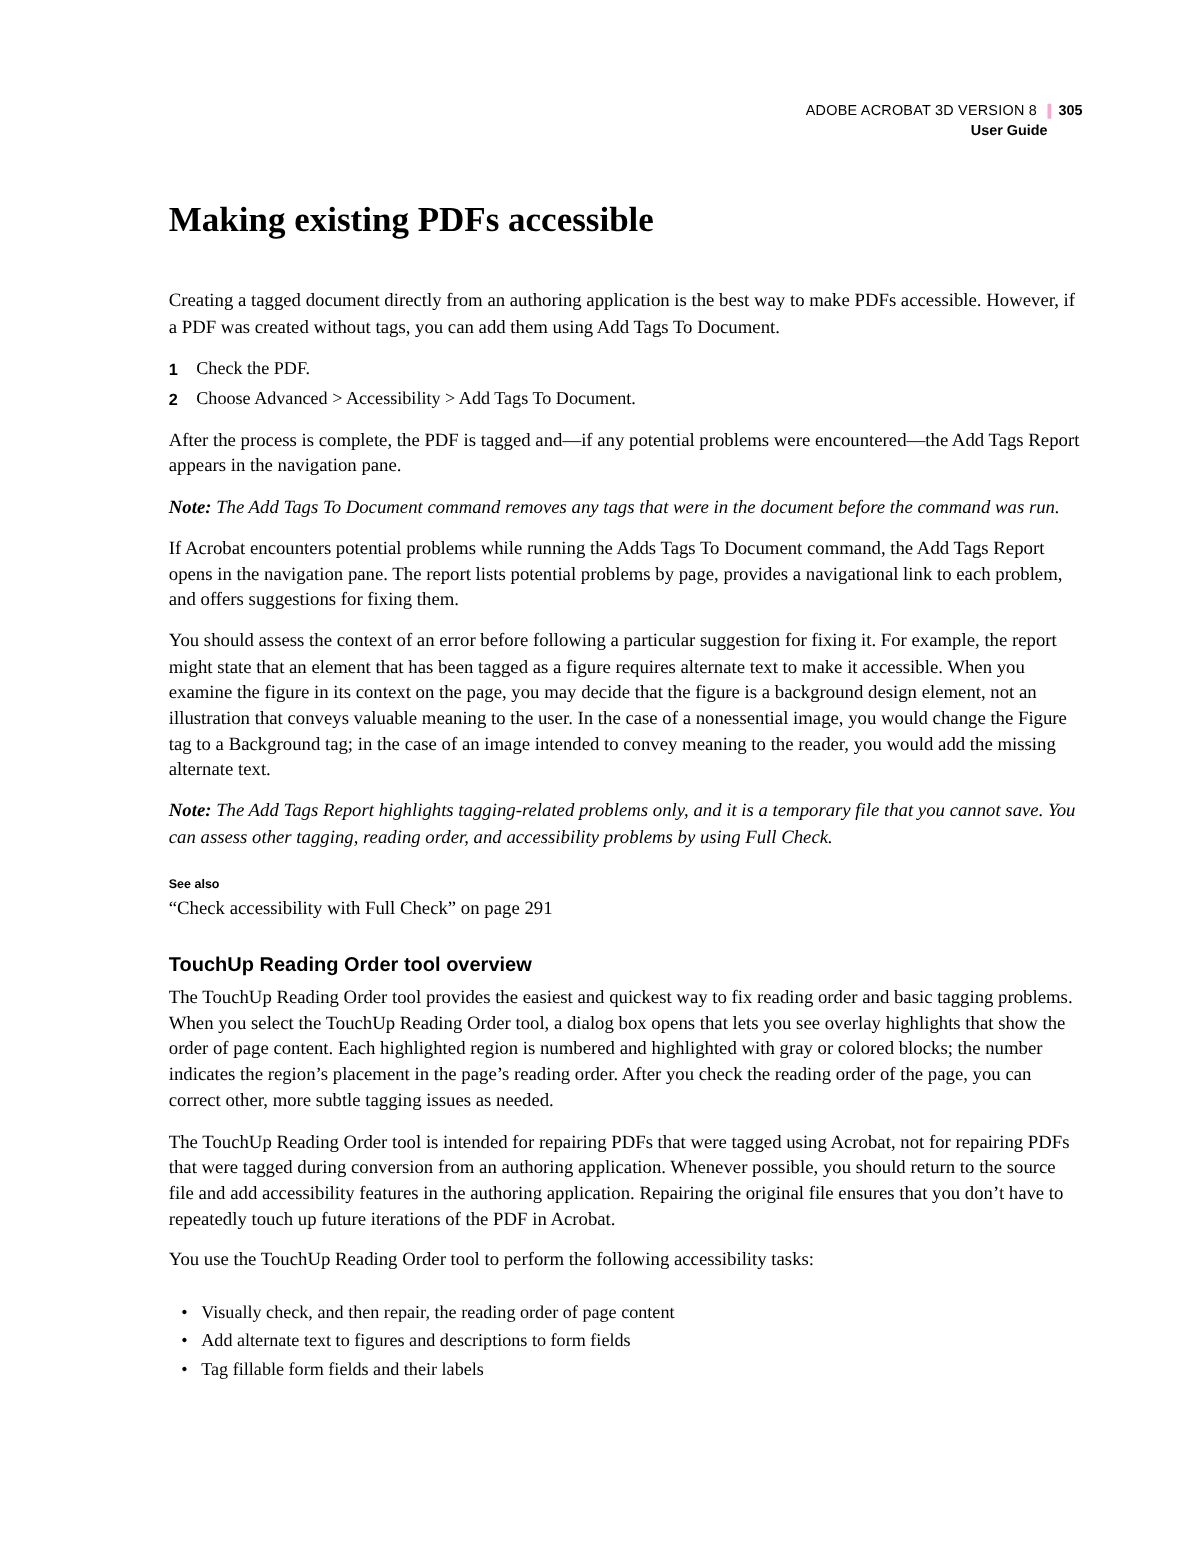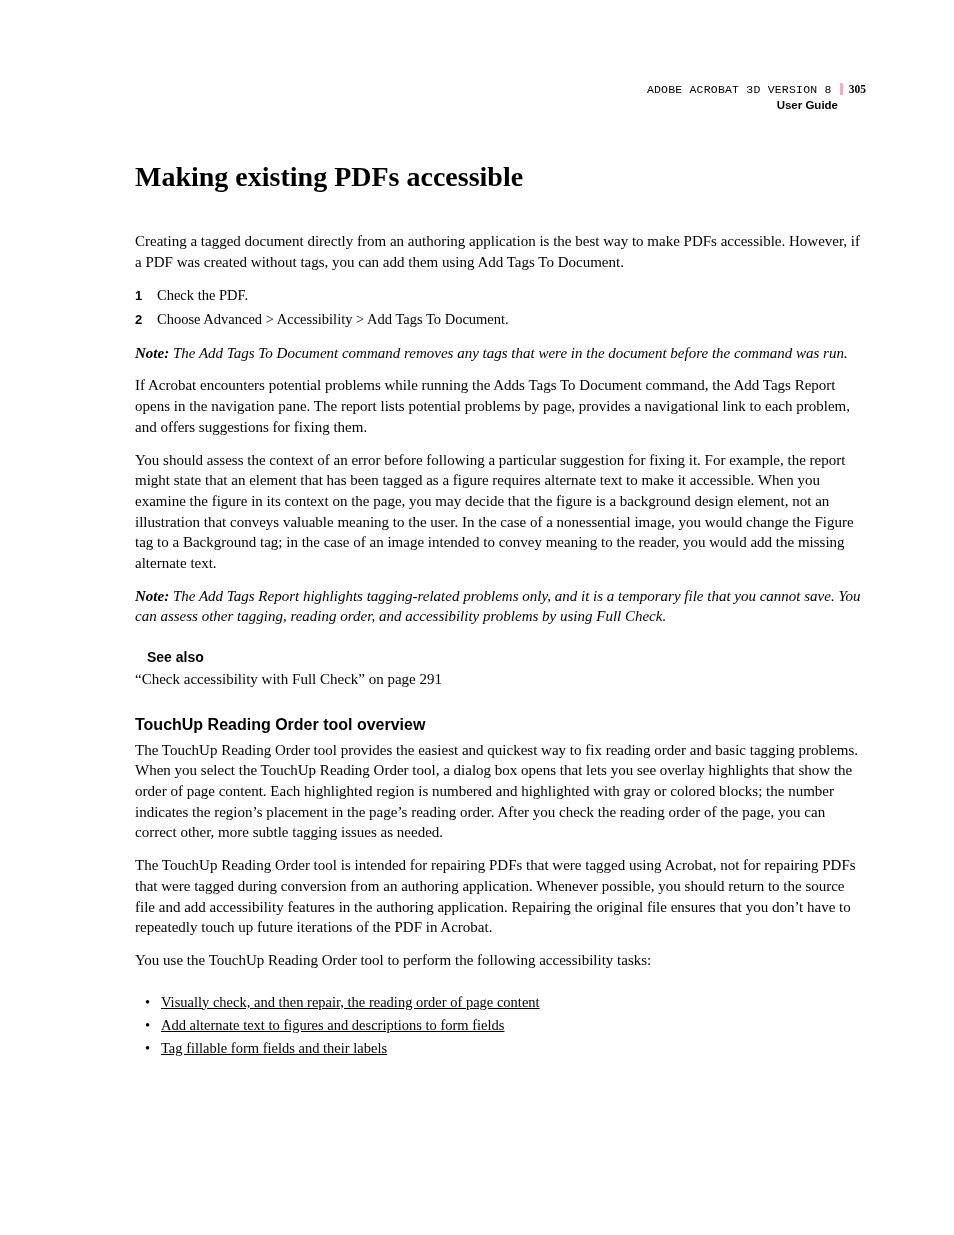--- a/index.html
+++ b/index.html
@@ -14,40 +14,40 @@
     padding: 82px 88px 60px 135px;
     box-sizing: border-box;
   }
   .header {
     text-align: right;
     font-family: "Myriad Pro", "Segoe UI", Arial, sans-serif;
     font-size: 11.5px;
     line-height: 1.35;
     margin-bottom: 48px;
   }
-  .header-line1 { letter-spacing: 0.2px; font-family: Liberation Mono, monospace; }
-  .header-page { font-weight: 700; padding-left: 6px; border-left: 3px solid #f9a8d4; margin-left: 5px; font-family: Liberation Serif, serif; }
+  .header-line1 { letter-spacing: 0.2px; }
+  .header-page { font-weight: 700; padding-left: 6px; border-left: 3px solid #f9a8d4; margin-left: 5px; }
   .header-line2 { font-weight: 700; padding-right: 28px; }
   h1.title {
     font-family: Liberation Serif, serif;
     font-weight: 700;
     font-size: 28px;
     margin: 0 0 38px 0;
   }
   h2.section {
     font-family: "Myriad Pro", "Segoe UI", Arial, sans-serif;
     font-weight: 700;
     font-size: 16px;
     margin: 26px 0 6px 0;
   }
   h3.subsection {
     font-family: "Myriad Pro", "Segoe UI", Arial, sans-serif;
     font-weight: 700;
-    font-size: 14px;
-    margin: 22px 0 4px 12px;
+    font-size: 10px;
+    margin: 22px 0 4px 0;
   }
   p {
     font-size: 15px;
     line-height: 1.38;
     margin: 0 0 12px 0;
   }
   .note-label {
     font-weight: 700;
     font-style: italic;
   }
@@ -68,21 +68,20 @@
     left: 0;
     font-family: "Myriad Pro", "Segoe UI", Arial, sans-serif;
     font-weight: 700;
     font-size: 13px;
     top: 2px;
   }
   ul.bullets {
     list-style: none;
     padding: 0;
     margin: 20px 0 12px 0;
-    text-decoration: underline;
   }
   ul.bullets li {
     font-size: 14.5px;
     line-height: 1.6;
     position: relative;
     padding-left: 26px;
   }
   ul.bullets li::before {
     content: "•";
     position: absolute;
@@ -103,20 +102,21 @@
     <div class="header-line2">User Guide</div>
   </div>
 
   <h1 class="title">Making existing PDFs accessible</h1>
 
   <p>Creating a tagged document directly from an authoring application is the best way to make PDFs accessible. However, if a PDF was created without tags, you can add them using Add Tags To Document.</p>
   <ol class="numlist">
     <li><span class="num">1</span><span>Check the PDF.</span></li>
     <li><span class="num">2</span><span>Choose Advanced &gt; Accessibility &gt; Add Tags To Document.</span></li>
   </ol>
+  <p>After the process is complete, the PDF is tagged and—if any potential problems were encountered—the Add Tags Report appears in the navigation pane.</p>
   <p><span class="note-label">Note:</span> <span class="note-text">The Add Tags To Document command removes any tags that were in the document before the command was run.</span></p>
 
   <p>If Acrobat encounters potential problems while running the Adds Tags To Document command, the Add Tags Report opens in the navigation pane. The report lists potential problems by page, provides a navigational link to each problem, and offers suggestions for fixing them.</p>
   <p>You should assess the context of an error before following a particular suggestion for fixing it. For example, the report might state that an element that has been tagged as a figure requires alternate text to make it accessible. When you examine the figure in its context on the page, you may decide that the figure is a background design element, not an illustration that conveys valuable meaning to the user. In the case of a nonessential image, you would change the Figure tag to a Background tag; in the case of an image intended to convey meaning to the reader, you would add the missing alternate text.</p>
   <p><span class="note-label">Note:</span> <span class="note-text">The Add Tags Report highlights tagging-related problems only, and it is a temporary file that you cannot save. You can assess other tagging, reading order, and accessibility problems by using Full Check.</span></p>
 
   <h3 class="subsection">See also</h3>
   <p>“Check accessibility with Full Check” on page 291</p>
 
   <h2 class="section">TouchUp Reading Order tool overview</h2>

